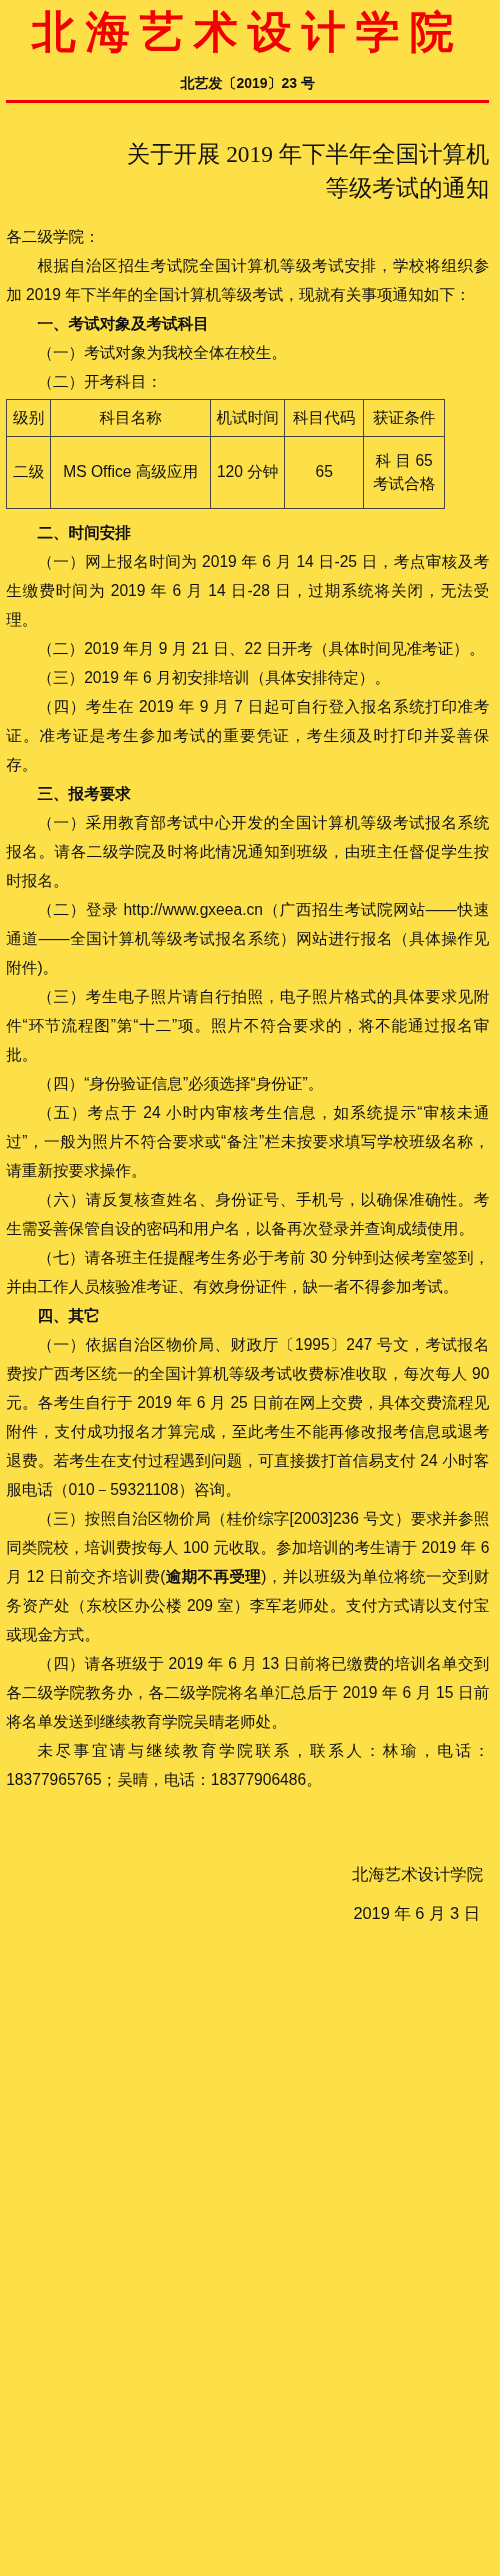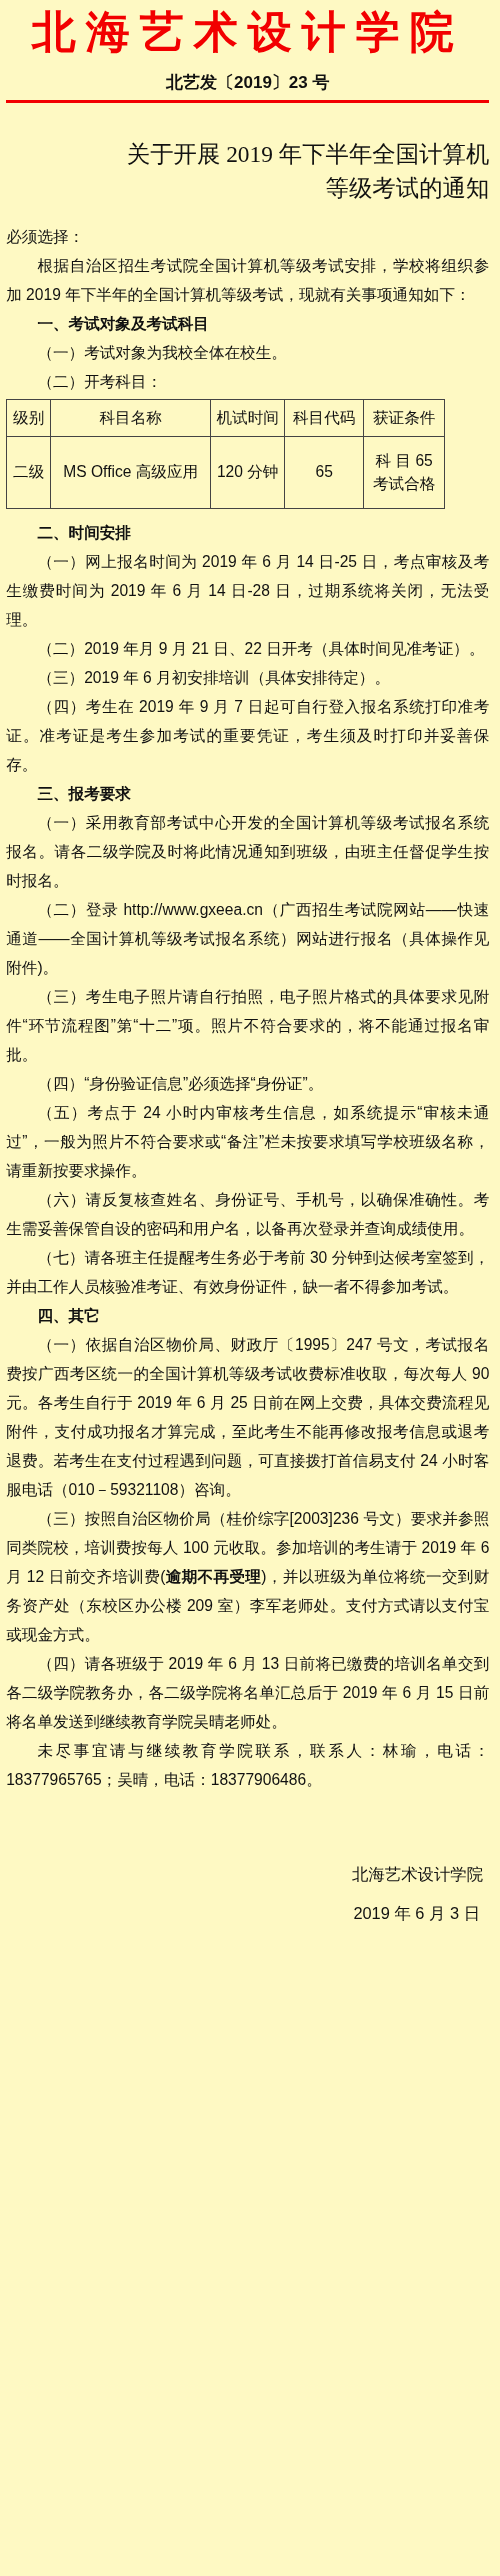--- a/index.html
+++ b/index.html
@@ -1,41 +1,41 @@
 <!DOCTYPE html>
 <html style="font-size:12.5px"><head>
 <meta charset="utf-8">
 <style>
   html, body { margin: 0; padding: 0; background: #ffffff; }
   .page {
     position: relative;
     width: 501px;
     height: 2576px;
     margin: 0 auto;
-    background: #fef9c3;
+    background: #fde047;
     box-sizing: border-box;
     padding: 4.7px 11.7px 0 6.2px;
     color: #111111;
     font-family: "Liberation Sans", sans-serif;
   }
   
   .org-title {
     text-align: center;
     font-family: "Liberation Serif", serif;
     font-weight: bold;
     font-size: 44px;
     line-height: 56px;
     letter-spacing: 10px;
     color: #f20000;
     white-space: nowrap;
   }
   .doc-number {
     text-align: center;
     font-weight: bold;
-    font-size: 17px;
+    font-size: 14px;
     line-height: 20px;
     margin-top: 12.5px;
     color: #111111;
   }
   .red-rule {
     height: 3.1px;
     background: #f20000;
     margin-top: 7px;
     border: none;
   }
@@ -96,21 +96,21 @@
   <div class="org-title">北海艺术设计学院</div>
   <div class="doc-number">北艺发〔2019〕23 号</div>
   <div class="red-rule"></div>
 
   <div class="notice-title">
     <div>关于开展 2019 年下半年全国计算机</div>
     <div>等级考试的通知</div>
   </div>
 
   <div class="body-text">
-    <p>必须选择：</p>
+    <p>各二级学院：</p>
     <p class="indent">根据自治区招生考试院全国计算机等级考试安排，学校将组织参加 2019 年下半年的全国计算机等级考试，现就有关事项通知如下：</p>
 
     <p class="sec-heading">一、考试对象及考试科目</p>
     <p class="indent">（一）考试对象为我校全体在校生。</p>
     <p class="indent">（二）开考科目：</p>
 
     <table class="exam-table">
       <colgroup>
         <col class="col-level">
           <col class="col-name">

